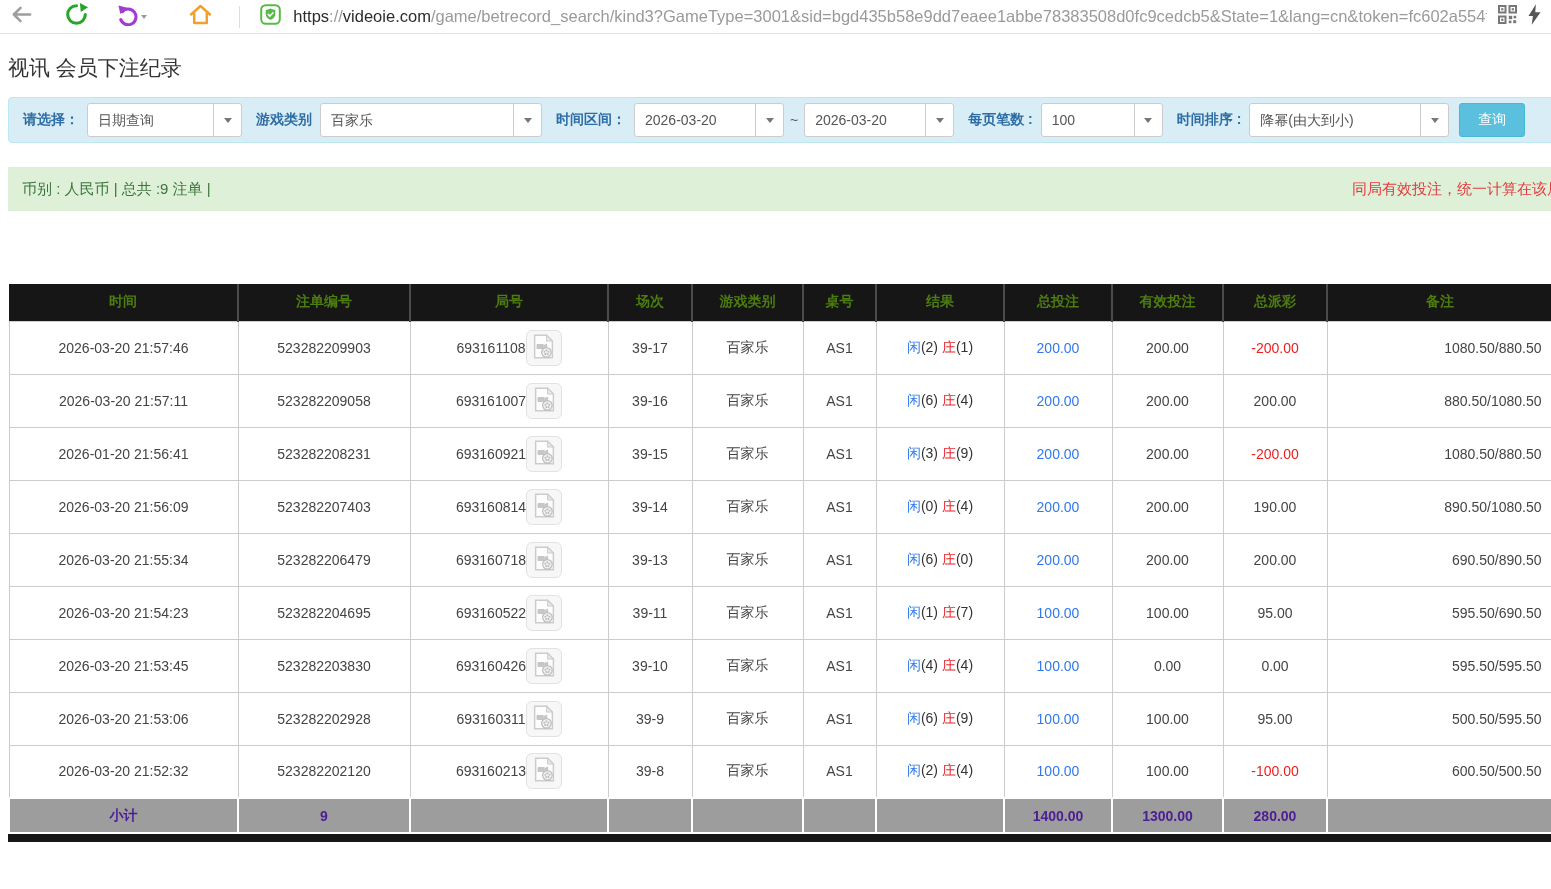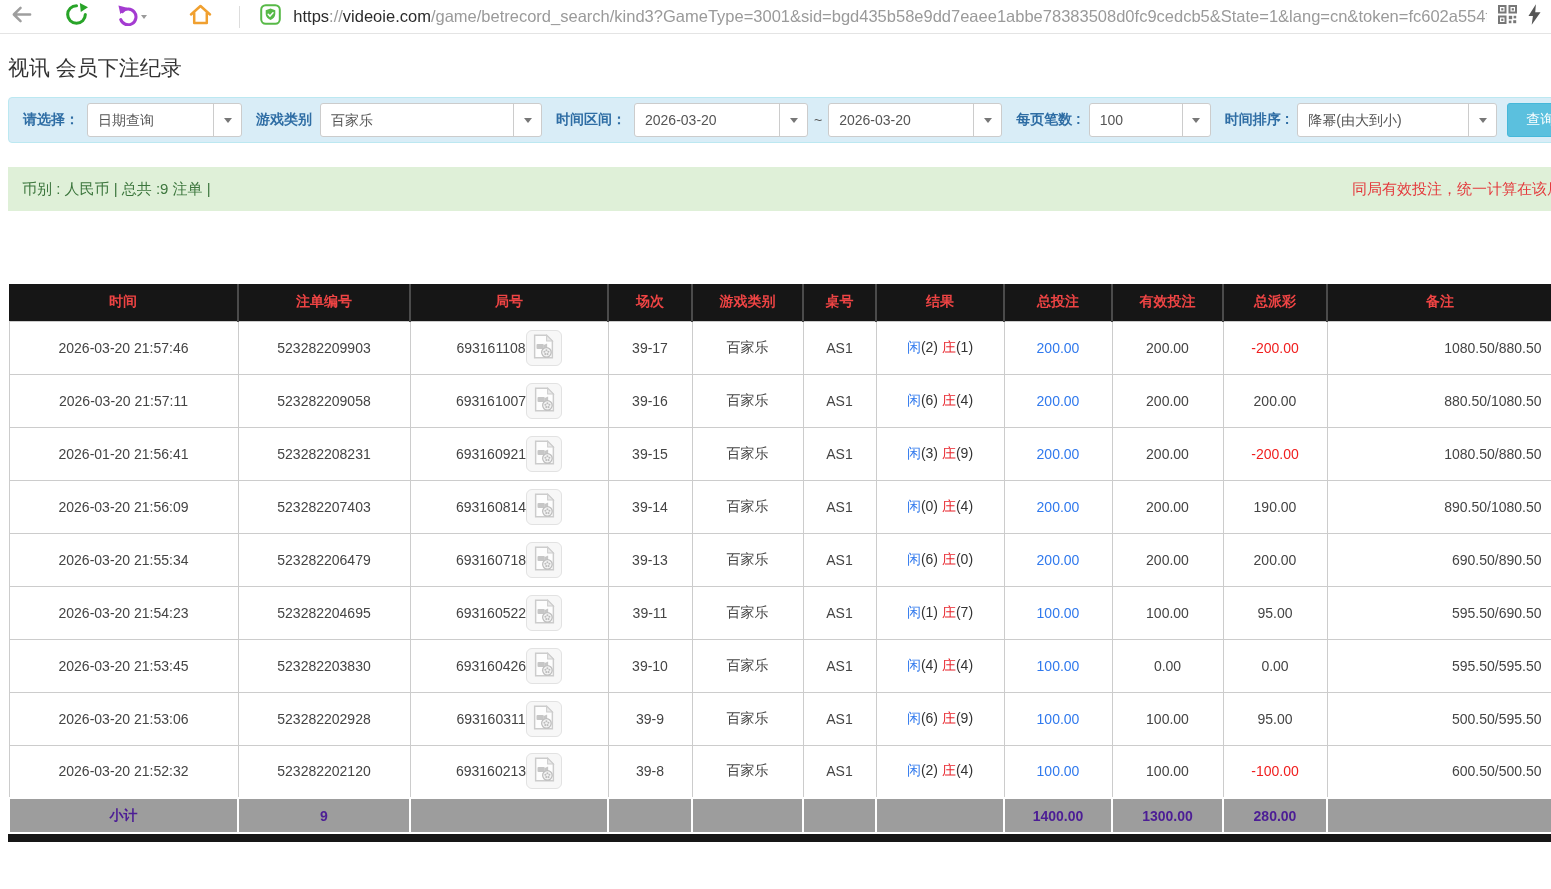--- a/index.html
+++ b/index.html
@@ -32,35 +32,35 @@
   .filterbar { margin:15px 0 0 8px; width:1600px; height:46px; background:#d9edf7;
     border:1px solid #bce8f1; border-radius:4px; display:flex; align-items:center;
     padding-left:14px; font-size:14px; }
   .flabel { color:#2e6da4; font-weight:bold; margin-right:8px; white-space:nowrap; }
   .fgap { margin-left:14px; }
   .sel { display:flex; height:34px; background:#fff; border:1px solid #ccc; border-radius:3px;
     overflow:hidden; cursor:pointer; flex:0 0 auto; }
   .sel .val { padding:0 10px; line-height:32px; color:#555; flex:1 1 auto; overflow:hidden; white-space:nowrap; }
   .sel .arr { width:28px; border-left:1px solid #ccc; display:flex; align-items:center; justify-content:center; flex:0 0 28px; }
   .tri { width:0; height:0; border-left:4px solid transparent; border-right:4px solid transparent; border-top:5px solid #777; }
-  .w-select { width:155px;justify-content:space-between; } .w-game { width:222px; } .w-date { width:174px;gap:31px; }
+  .w-select { width:155px;justify-content:space-between; } .w-game { width:222px; } .w-date { width:150px;gap:31px; }
   .w-size { width:122px; } .w-sort { width:200px; }
   .tilde { color:#555; margin:0 6px; }
   .search-btn { margin-left:10px; height:34px; padding:0 18px; background:#5bc0de;
     border:1px solid #46b8da; border-radius:3px; color:#fff; font-size:14px; cursor:pointer; flex:0 0 auto; }
 
   
   .summarybar { margin:24px 0 0 8px; width:1600px; height:44px; background:#dff0d8;
     display:flex; align-items:center; padding-left:14px; font-size:15px; color:#3c763d; position:relative; }
   .summary-right { position:absolute; left:1344px; color:#e4393c; white-space:nowrap; }
 
   
   table.records { margin:73px 0 0 8px; border-collapse:collapse; table-layout:fixed;
     width:1543px; font-size:14px; color:#444; }
-  thead th { background:#161616; color:#ef4444; height:37px; font-weight:bold; font-size:14px; }
+  thead th { background:#161616; color:#4d7c0f; height:37px; font-weight:bold; font-size:14px; }
   thead th + th { border-left:2px solid #4b4b4b;margin-top:48px; }
   tbody td { border:1px solid #ccc; height:53px; text-align:center; background:#fff; vertical-align:middle; }
   td.remark { text-align:right; padding-right:10px; }
   .round-cell { display:inline-flex; align-items:center; }
   .video-btn { width:36px; height:36px; background:#f7f7f7; border:1px solid #e2e2e2;
     border-radius:6px; display:inline-flex; align-items:center; justify-content:center; cursor:pointer; padding:0; }
   .r-blue { color:#3079ed; }
   .r-red  { color:#e8262d; }
   .r-dark { color:#333; }
   .link-blue { color:#3079ed; cursor:pointer; }

